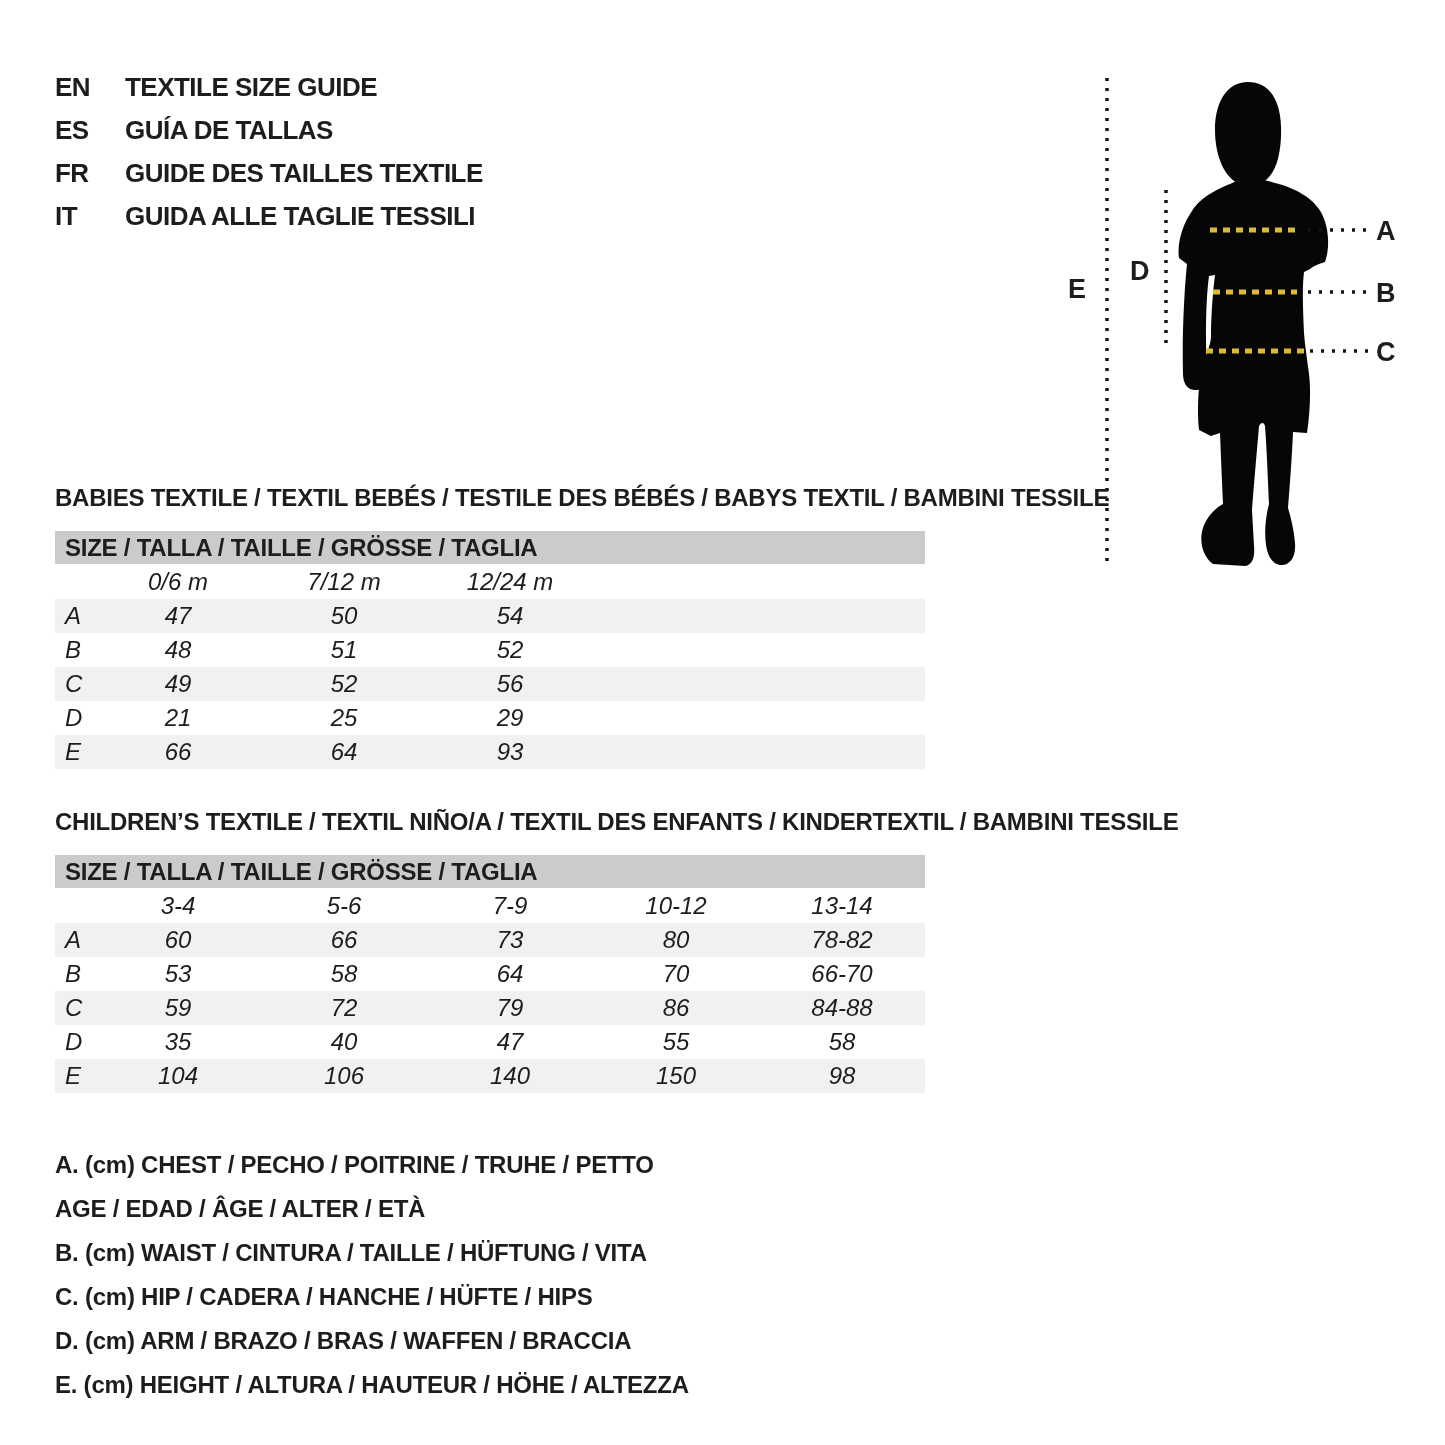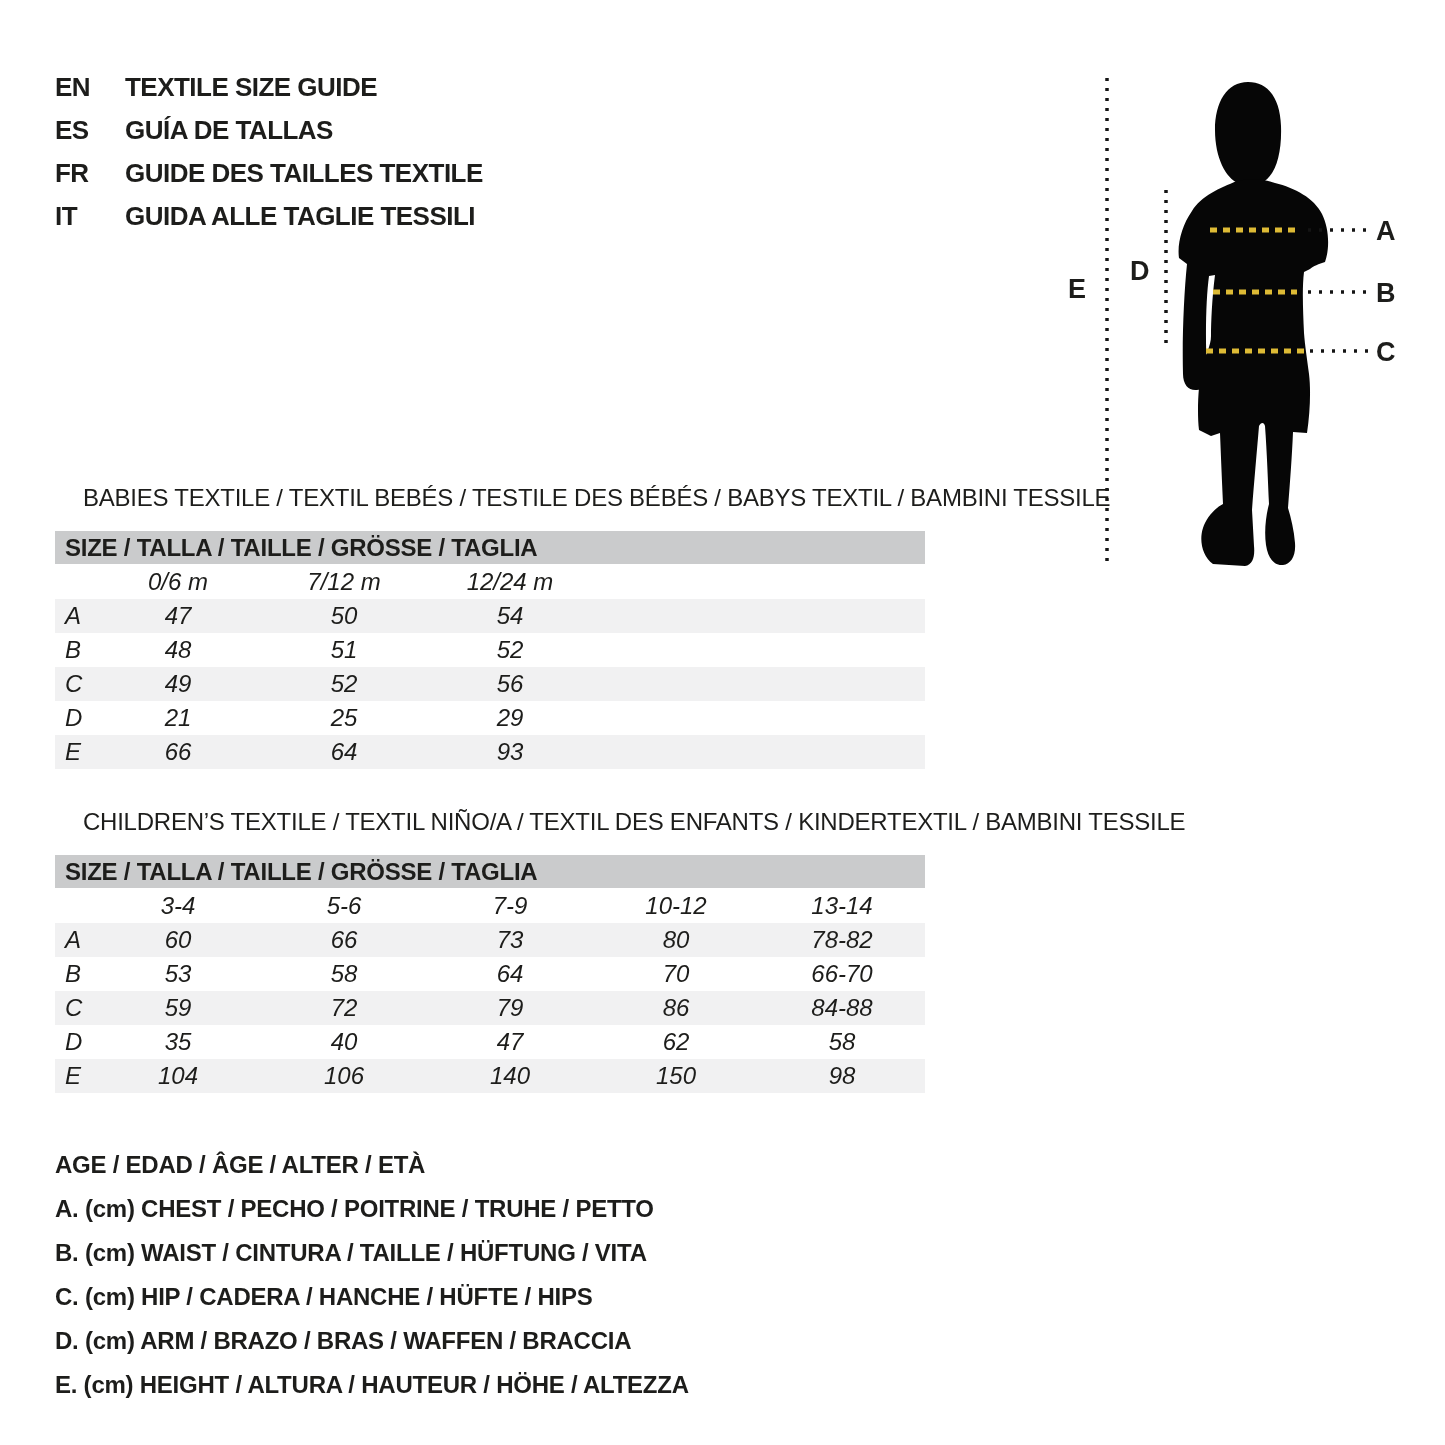--- a/index.html
+++ b/index.html
@@ -12,22 +12,22 @@
     overflow:hidden;
   }
 
   
   .lang-header { position:absolute; left:55px; top:72px; }
   .lang-row { display:flex; height:43px;
               font-size:26px; font-weight:700; letter-spacing:-0.02em; }
   .lang-code { width:70px; }
 
   
-  .section-title { position:absolute; left:55px; font-size:24px; font-weight:400;
-                   letter-spacing:-0.01em; white-space:nowrap;margin-left:28px; }
+  .section-title { position:absolute; left:55px; font-size:24px; font-weight:700;
+                   letter-spacing:-0.01em; white-space:nowrap; }
   #babies-title   { top:484px; }
   #children-title { top:808px; }
 
   
   .size-table { position:absolute; left:55px; width:870px; }
   #babies-table   { top:531px; }
   #children-table { top:855px; }
   .size-bar { height:33px; background:#cacbcc; font-size:24px; font-weight:700;
               line-height:33px; padding-left:10px; letter-spacing:-0.01em; }
   .grid { display:grid;font-style:italic; }
@@ -184,33 +184,33 @@
       <div class="cell stripe">59</div>
       <div class="cell stripe">72</div>
       <div class="cell stripe">79</div>
       <div class="cell stripe">86</div>
       <div class="cell stripe">84-88</div>
       <div class="cell stripe"></div>
       <div class="cell label-cell">D</div>
       <div class="cell">35</div>
       <div class="cell">40</div>
       <div class="cell">47</div>
-      <div class="cell">62</div>
+      <div class="cell">55</div>
       <div class="cell">58</div>
       <div class="cell"></div>
       <div class="cell label-cell stripe">E</div>
       <div class="cell stripe">104</div>
       <div class="cell stripe">106</div>
       <div class="cell stripe">140</div>
       <div class="cell stripe">150</div>
       <div class="cell stripe">98</div>
       <div class="cell stripe"></div>
     </div>
 </section>
 
 <footer class="legend" id="legend-list">
+    <div class="legend-line">A. (cm) CHEST / PECHO / POITRINE / TRUHE / PETTO</div>
     <div class="legend-line">AGE / EDAD / ÂGE / ALTER / ETÀ</div>
-    <div class="legend-line">A. (cm) CHEST / PECHO / POITRINE / TRUHE / PETTO</div>
     <div class="legend-line">B. (cm) WAIST / CINTURA / TAILLE / HÜFTUNG / VITA</div>
     <div class="legend-line">C. (cm) HIP / CADERA / HANCHE / HÜFTE / HIPS</div>
     <div class="legend-line">D. (cm) ARM / BRAZO / BRAS / WAFFEN / BRACCIA</div>
     <div class="legend-line">E. (cm) HEIGHT / ALTURA / HAUTEUR / HÖHE / ALTEZZA</div>
   </footer>
 
 </body></html>

